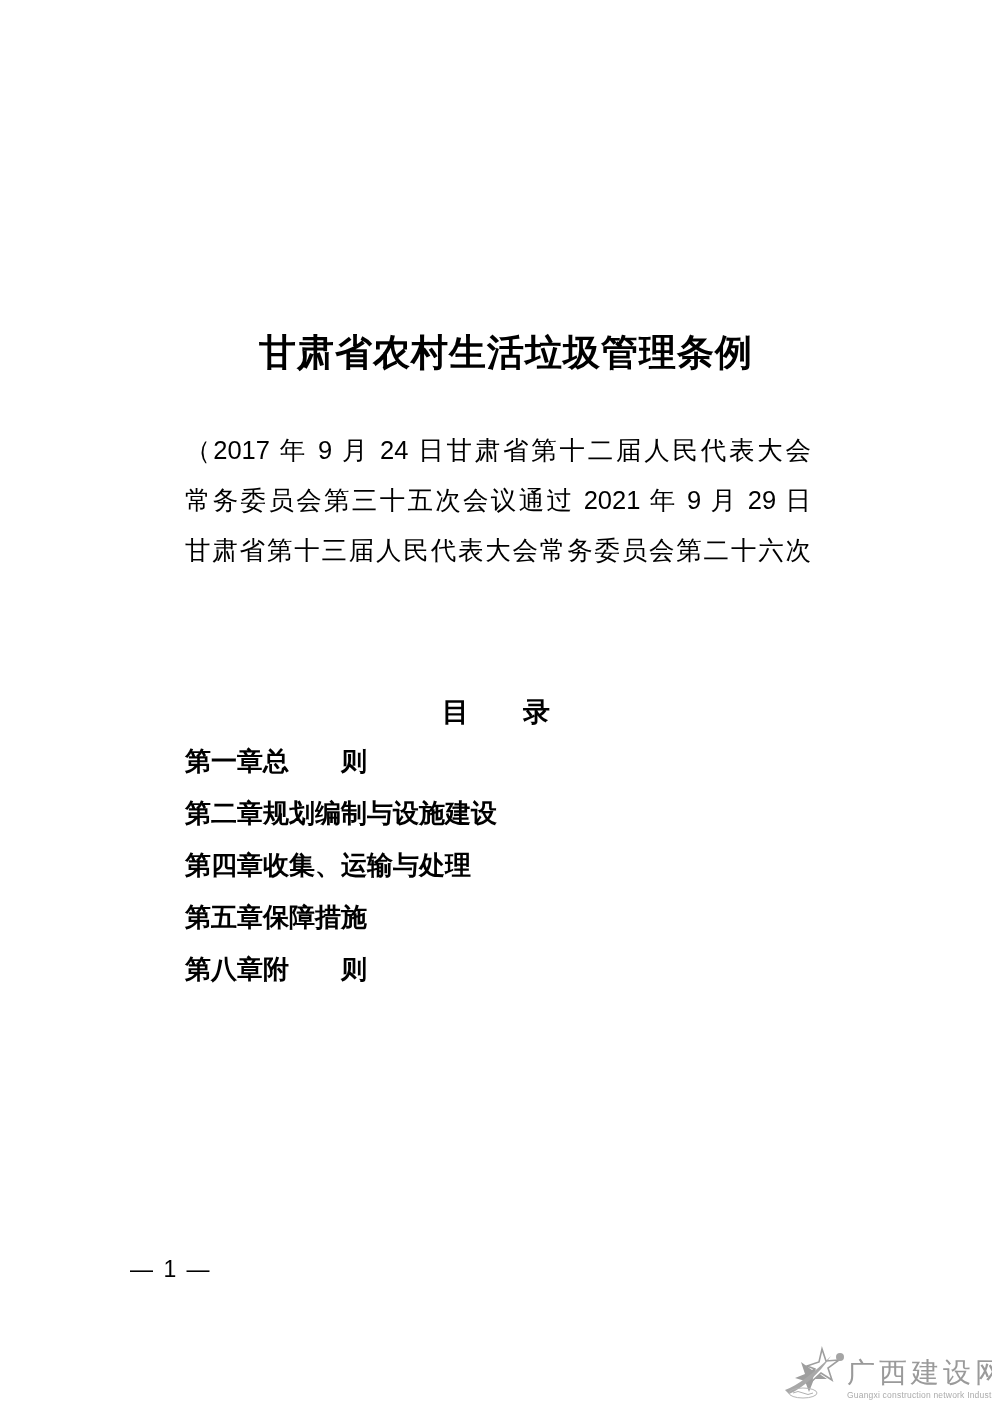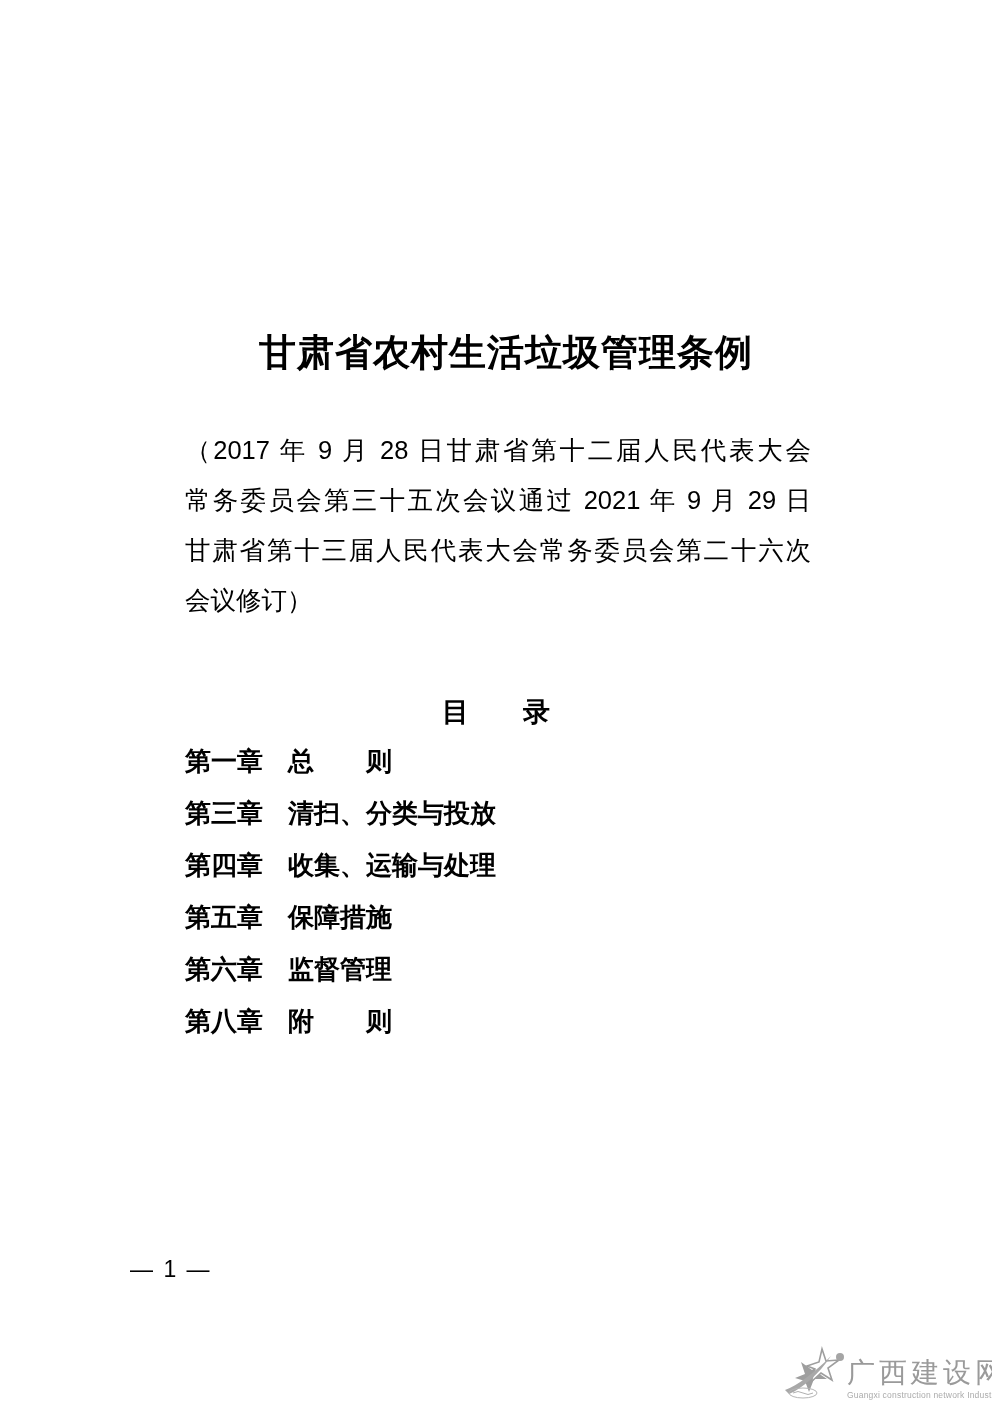--- a/index.html
+++ b/index.html
@@ -54,21 +54,20 @@
     align-items: center;
     height: 52px;
     font-size: 26px;
     font-weight: 700;
   }
   .toc-label {
     width: 78px;
     flex: 0 0 78px;
   }
   .toc-title {
-    margin-left: 25px;
     white-space: pre;
   }
   .page-number {
     position: absolute;
     top: 1256px; left: 130px;
     font-size: 23px;
     letter-spacing: 2px;
   }
   .watermark {
     position: absolute;
@@ -94,48 +93,43 @@
     margin-top: 2px;
     white-space: nowrap;
   }
 </style>
 </head>
 <body>
 
 <h1 class="doc-title">甘肃省农村生活垃圾管理条例</h1>
 
 <div class="intro">
-  <div class="intro-line">（2017 年 9 月 28 日甘肃省第十二届人民代表大会</div>
+  <div class="intro-line">（2017 年 9 月 24 日甘肃省第十二届人民代表大会</div>
   <div class="intro-line">常务委员会第三十五次会议通过  2021 年 9 月 29 日</div>
   <div class="intro-line">甘肃省第十三届人民代表大会常务委员会第二十六次</div>
-  <div class="intro-line last">会议修订）</div>
 </div>
 
 <div class="toc-header">目　　录</div>
 
 <div class="toc">
   <div class="toc-row">
     <span class="toc-label">第一章</span>
     <span class="toc-title">总　　则</span>
   </div>
   <div class="toc-row">
-    <span class="toc-label">第三章</span>
-    <span class="toc-title">清扫、分类与投放</span>
+    <span class="toc-label">第二章</span>
+    <span class="toc-title">规划编制与设施建设</span>
   </div>
   <div class="toc-row">
     <span class="toc-label">第四章</span>
     <span class="toc-title">收集、运输与处理</span>
   </div>
   <div class="toc-row">
     <span class="toc-label">第五章</span>
     <span class="toc-title">保障措施</span>
-  </div>
-  <div class="toc-row">
-    <span class="toc-label">第六章</span>
-    <span class="toc-title">监督管理</span>
   </div>
   <div class="toc-row">
     <span class="toc-label">第八章</span>
     <span class="toc-title">附　　则</span>
   </div>
 </div>
 
 <div class="page-number">— 1 —</div>
 
 <div class="watermark">

